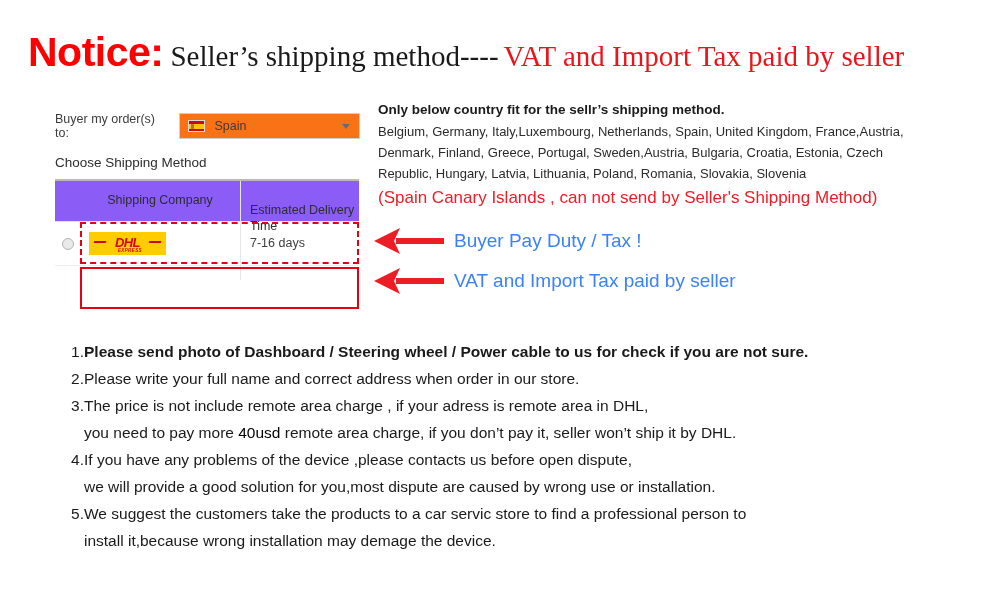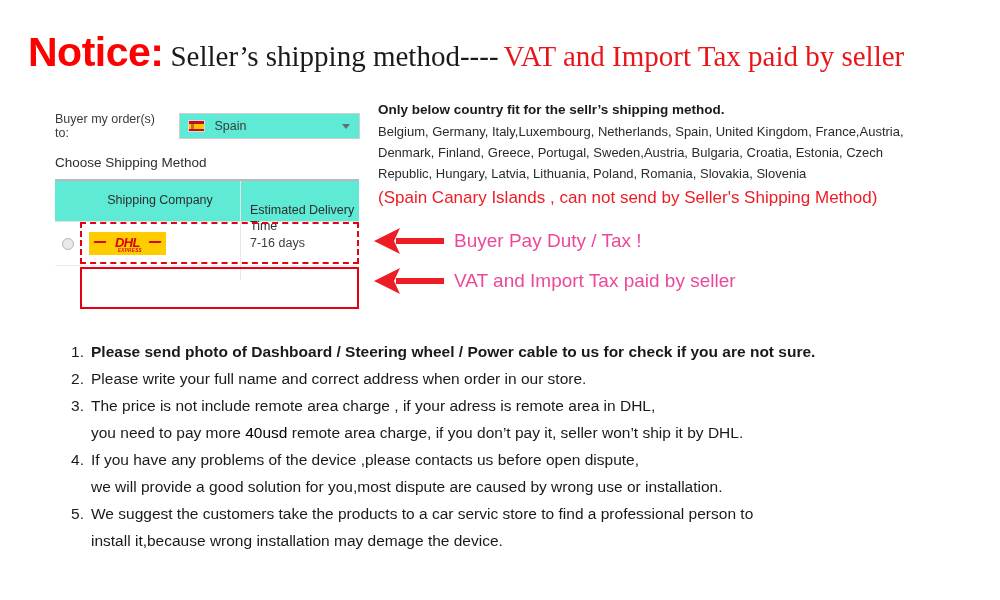--- a/index.html
+++ b/index.html
@@ -45,21 +45,21 @@
 
   .ship-to-row { display: flex; align-items: center; height: 22px; }
   .ship-to-label {
     font-size: 12.5px; color: #3c3c3c;
     font-family: "Liberation Sans", sans-serif;
   }
   .country-select {
     margin-left: 8px;
     width: 182px; height: 26px;
     border: 1px solid #cfcfcf;
-    background: #5eead4;
+    background: #f97316;
     display: flex; align-items: center;
     padding: 0 6px 0 8px;
     position: relative;
   }
   .flag {
     width: 17px; height: 12px;
     display: inline-block;
     background: linear-gradient(to bottom,
       #c60b1e 0%, #c60b1e 25%,
       #ffc400 25%, #ffc400 75%,
@@ -88,21 +88,21 @@
   }
 
   
   .ship-table {
     margin-top: 9px;
     width: 304px;
     border-top: 2px solid #b9b9b9;
     position: relative;
   }
   .trow { display: flex; position: relative; }
-  .thead { background: #5eead4; border-bottom: 1px solid #e3e3e3; }
+  .thead { background: #8b5cf6; border-bottom: 1px solid #e3e3e3; }
   .cell-radio { width: 25px; flex: none; display: flex; align-items: center; justify-content: center; }
   .cell-company { width: 160px; flex: none; display: flex; align-items: center; padding-left: 9px; }
   .cell-time { flex: 1; display: flex; align-items: center; padding-left: 9px; border-left: 1px solid #e8e8e8; }
   .thead .cell-company { justify-content: center; padding-left: 0; }
   .thead .cell-company, .thead .cell-time { height: 40px; }
   .th-text { font-size: 12.5px; color: #2e2e2e; line-height: 1.25; }
   .thead .cell-time { align-items: flex-start; padding-top: 22px; }
   .thead .cell-company { align-items: center; }
 
   .tbody-row { height: 44px; border-bottom: 1px solid #ededed; }
@@ -174,34 +174,34 @@
     font-size: 17px; color: #ee1c25; line-height: 1.7;
   }
 
   
   .anno { position: absolute; display: flex; align-items: center; }
   .anno-1 { left: 374px; top: 228px; }
   .anno-2 { left: 374px; top: 268px; }
   .arrow-svg { display: block; }
   .anno-text {
     margin-left: 10px;
-    font-size: 19px; color: #ec4899;
+    font-size: 19px; color: #3b82f6;
     font-family: "Liberation Sans", sans-serif;
     white-space: nowrap;
   }
 
   
   .notes { position: absolute; left: 62px; top: 338px; width: 900px; }
   .note-item { display: flex; margin-bottom: 0px; }
   .note-num {
     width: 22px; flex: none; text-align: right;
     font-size: 15.5px; color: #1a1a1a;
     line-height: 27px;
   }
-  .note-body { margin-left: 7px; }
+  .note-body { }
   .note-line {
     font-size: 15.5px; color: #1a1a1a; line-height: 27px;
     white-space: nowrap;
   }
   .note-line.bold { font-weight: bold; }
   .red-inline { color: #000000; }
 </style>
 </head>
 <body>
 

